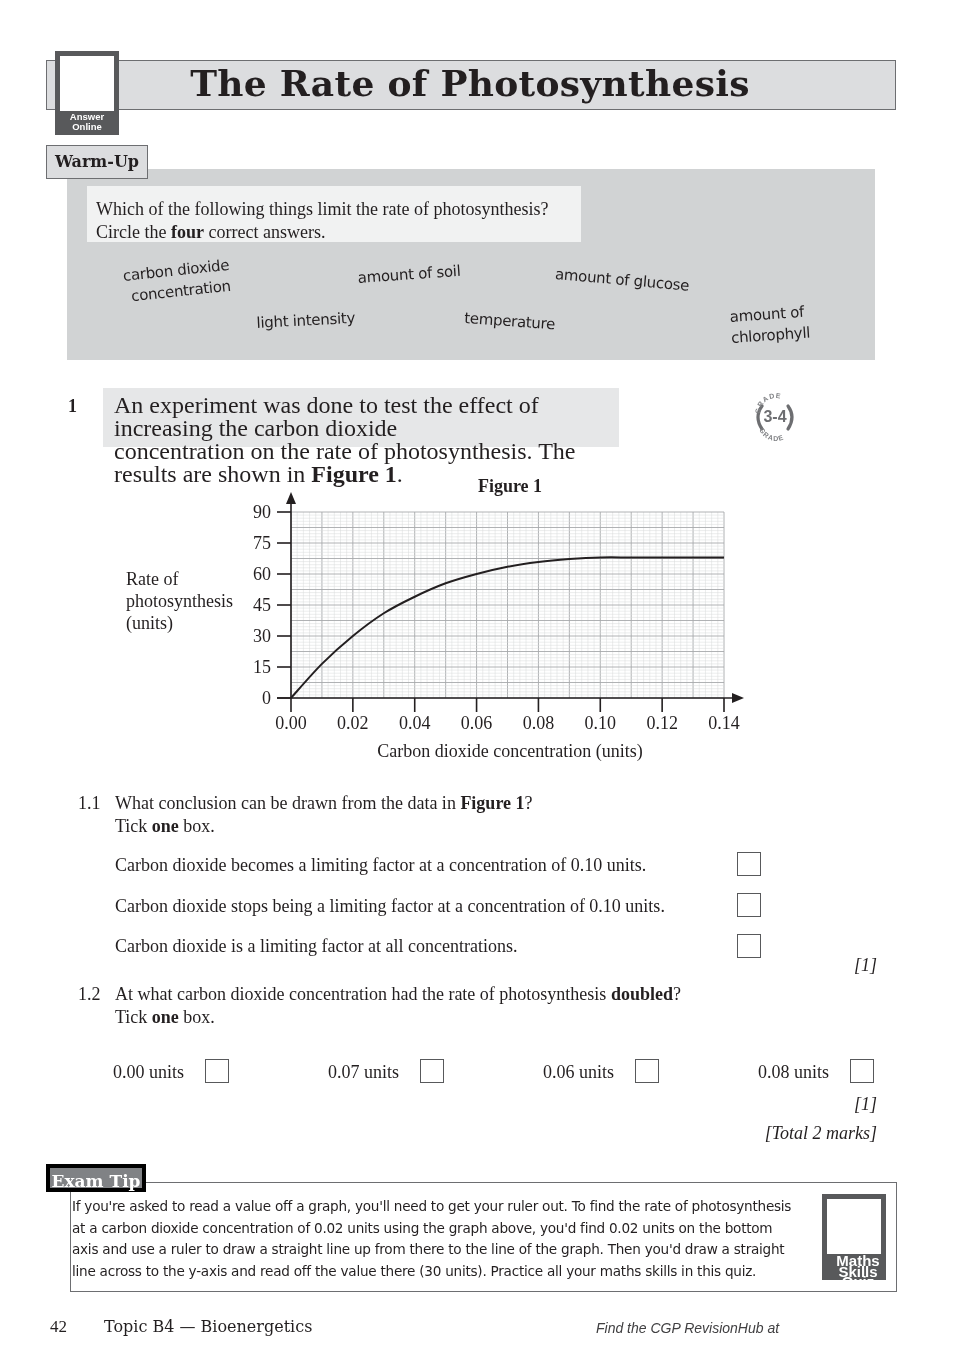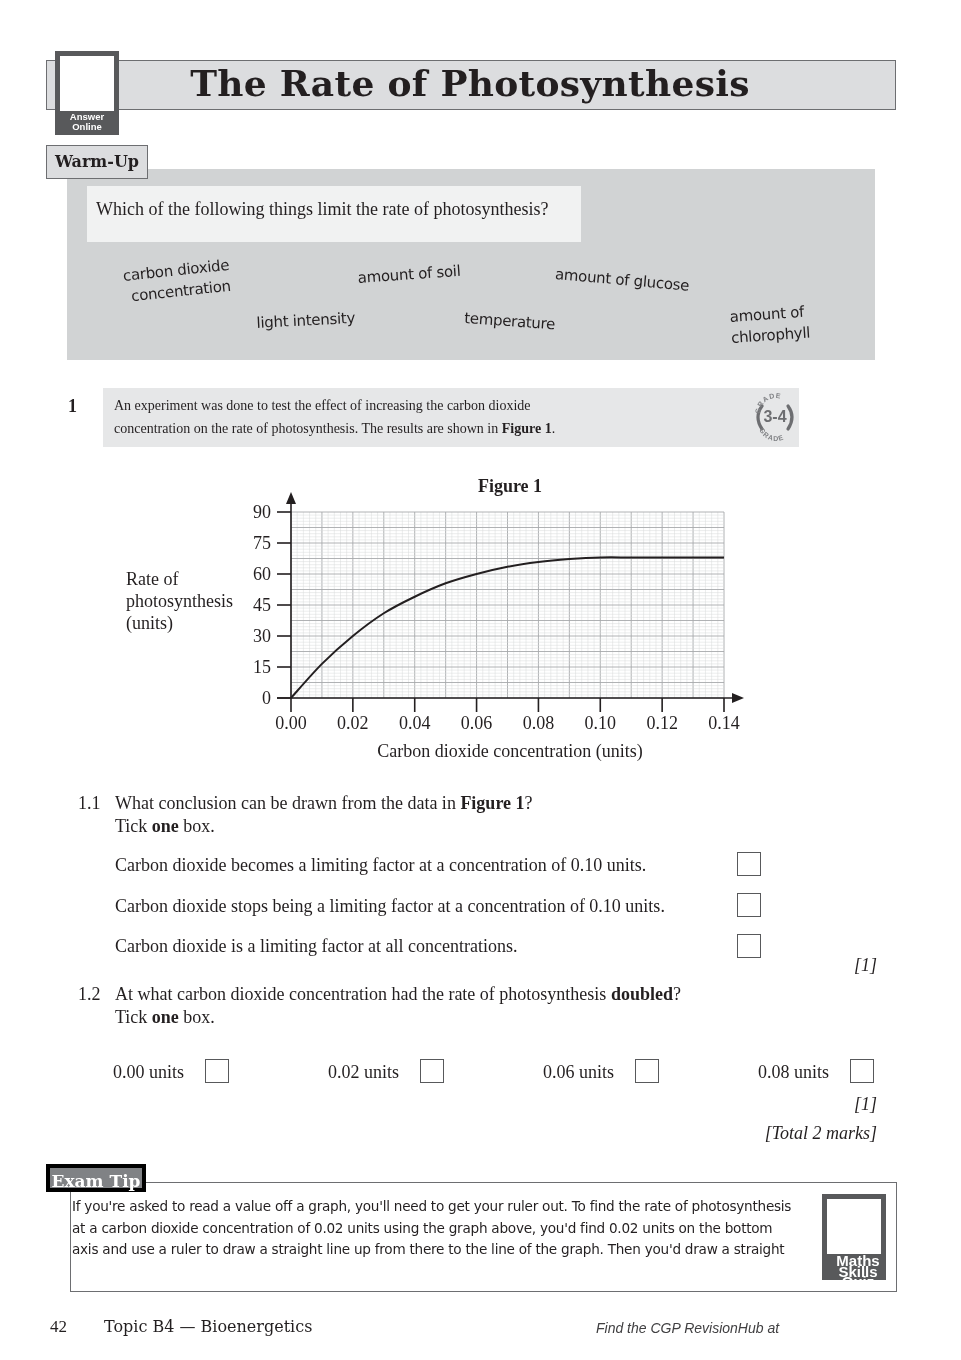--- a/index.html
+++ b/index.html
@@ -21,22 +21,22 @@
   .warm-tab { left: 46px; top: 145px; width: 102px; height: 34px; background: #dcdddf; border: 1px solid #6d6e71;
               box-sizing: border-box; font-family: "DejaVu Serif", serif; font-weight: bold; font-size: 16px;
               text-align: center; line-height: 32px; }
   .warm-panel { left: 67px; top: 169px; width: 808px; height: 191px; background: #d1d3d4; }
   .warm-q { left: 87px; top: 186px; width: 494px; height: 56px; background: #f1f2f2; box-sizing: border-box;
             padding: 12px 9px; font-size: 18px; line-height: 23px; }
   .hand { font-family: "DejaVu Sans", sans-serif; font-size: 15px; line-height: 21px; color: #231f20; letter-spacing: -0.3px; }
 
   
   .q-num { left: 68px; top: 396px; font-size: 18px; font-weight: bold; }
-  .q-box { left: 103px; top: 388px; width: 696px; height: 59px; background: #e6e7e8; box-sizing: border-box;
-           padding: 6px 11px; font-size: 14px; line-height: 23px; }
+  .q-box { left: 103px; top: 388px; width: 516px; height: 59px; background: #e6e7e8; box-sizing: border-box;
+           padding: 6px 11px; font-size: 24px; line-height: 23px; }
   .grade { left: 748px; top: 390px; width: 54px; height: 54px; }
 
   .body-text { font-size: 18px; line-height: 23px; }
   .tickbox { width: 24px; height: 24px; border: 1px solid #58595b; box-sizing: border-box; background: #fff; cursor: pointer; }
   .marks { font-style: italic; font-size: 18px; text-align: right; }
 
   
   .tip-frame { left: 70px; top: 1182px; width: 827px; height: 110px; border: 1px solid #6d6e71; box-sizing: border-box; }
   .tip-tab { left: 46px; top: 1164px; width: 100px; height: 28px; background: #808285; border: 4px solid #000000;
              box-sizing: border-box; color: #fff; font-family: "DejaVu Serif", serif; font-weight: bold;
@@ -63,20 +63,21 @@
   <div class="lbl">
     <div>Answer</div>
     <div>Online</div>
   </div>
 </div>
 
 <div class="abs warm-panel"></div>
 <div class="abs warm-tab">Warm-Up</div>
 <div class="abs warm-q">
   <div>Which of the following things limit the rate of photosynthesis?</div>
+  <div><span>Circle the </span><b>four</b><span> correct answers.</span></div>
 </div>
 
 <div class="abs hand" style="left:122px; top:266px; transform:rotate(-6deg); transform-origin:left top;">
   <div>carbon dioxide</div>
   <div style="padding-left:6px;">concentration</div>
 </div>
 <div class="abs hand" style="left:357px; top:268px; transform:rotate(-4deg); transform-origin:left top;">
   <div>amount of soil</div>
 </div>
 <div class="abs hand" style="left:556px; top:264px; transform:rotate(5deg); transform-origin:left top;">
@@ -314,35 +315,36 @@
 <div class="abs tickbox" style="left:737px; top:934px;"></div>
 <div class="abs marks" style="left:780px; width:97px; top:955px;">[1]</div>
 
 <div class="abs body-text" style="left:78px; top:983px;">1.2</div>
 <div class="abs body-text" style="left:115px; top:983px;">
   <div><span>At what carbon dioxide concentration had the rate of photosynthesis </span><b>doubled</b><span>?</span></div>
   <div><span>Tick </span><b>one</b><span> box.</span></div>
 </div>
 <div class="abs body-text" style="left:113px; top:1061px;text-align:center;">0.00 units</div>
 <div class="abs tickbox" style="left:205px; top:1059px;"></div>
-<div class="abs body-text" style="left:328px; top:1061px;">0.02 units</div>
+<div class="abs body-text" style="left:328px; top:1061px;">0.07 units</div>
 <div class="abs tickbox" style="left:420px; top:1059px;"></div>
 <div class="abs body-text" style="left:543px; top:1061px;">0.06 units</div>
 <div class="abs tickbox" style="left:635px; top:1059px;"></div>
 <div class="abs body-text" style="left:758px; top:1061px;">0.08 units</div>
 <div class="abs tickbox" style="left:850px; top:1059px;"></div>
 <div class="abs marks" style="left:760px; width:117px; top:1094px;">[1]</div>
 <div class="abs marks" style="left:700px; width:177px; top:1123px;">[Total 2 marks]</div>
 
 <div class="abs tip-frame"></div>
 <div class="abs tip-tab">Exam Tip</div>
 <div class="abs tip-text">
   <div>If you're asked to read a value off a graph, you'll need to get your ruler out.  To find the rate of photosynthesis</div>
   <div>at a carbon dioxide concentration of 0.02 units using the graph above, you'd find 0.02 units on the bottom</div>
   <div>axis and use a ruler to draw a straight line up from there to the line of the graph.  Then you'd draw a straight</div>
+  <div>line across to the y-axis and read off the value there (30 units).  Practice all your maths skills in this quiz.</div>
 </div>
 <div class="abs quiz-badge">
   <div class="inner"></div>
   <div class="lbl">
     <div>Maths</div>
     <div>Skills Quiz</div>
   </div>
 </div>
 
 <div class="abs footer" style="left:50px; top:1317px;">42</div>

